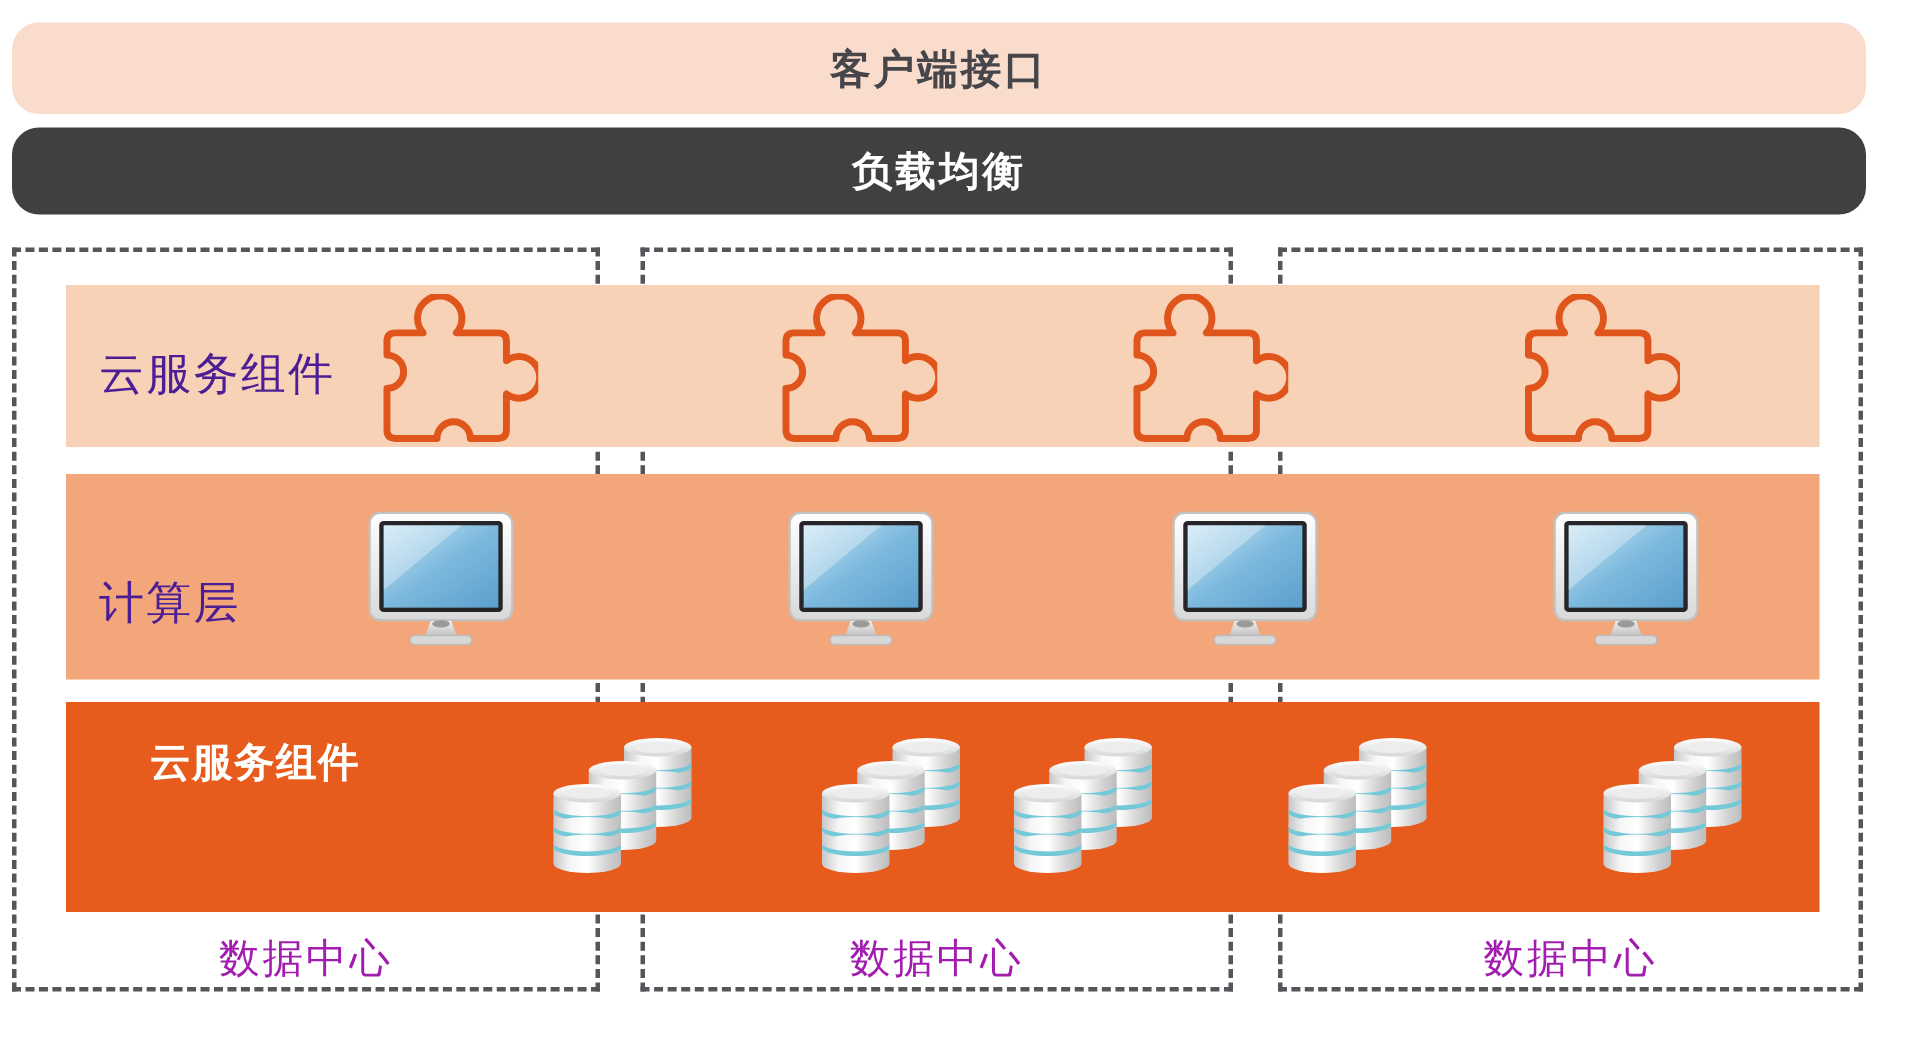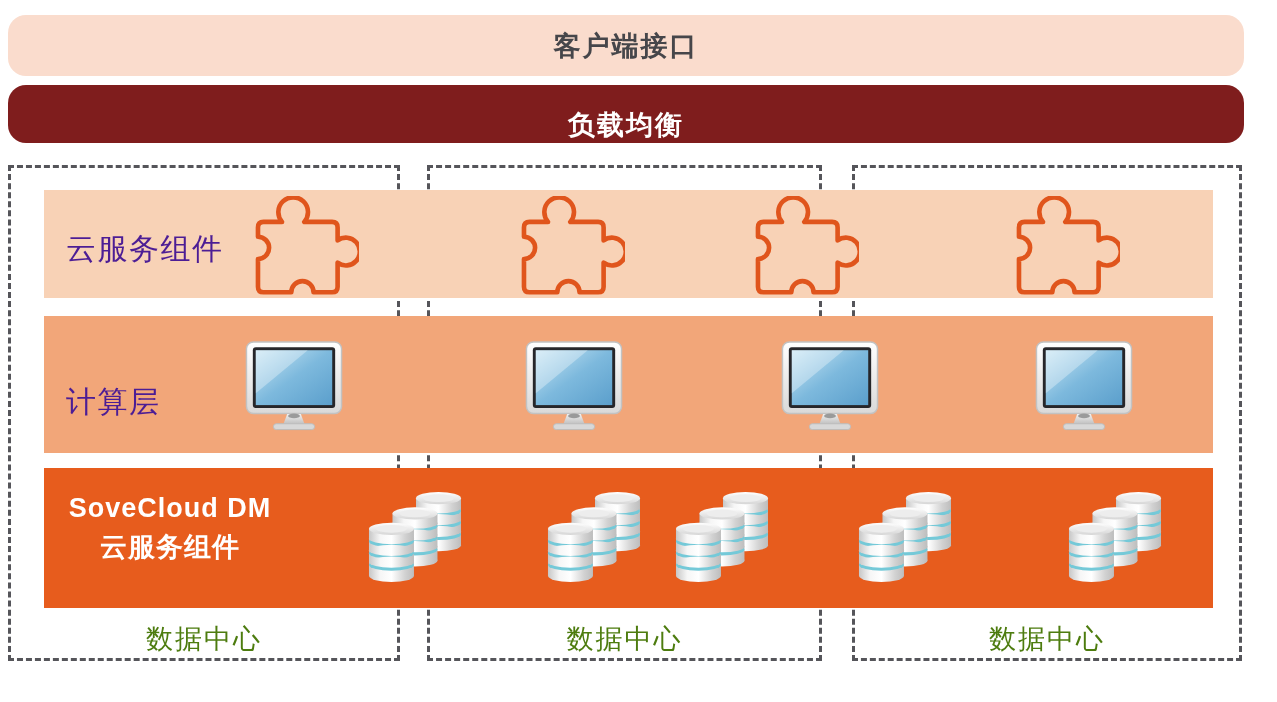--- a/index.html
+++ b/index.html
@@ -24,25 +24,24 @@
   }
   .client-band {
     top: 15px; height: 61px;
     background: #fadccd;
     color: #46464a;
     font-size: 27px;
     font-weight: 600;
   }
   .lb-band {
     top: 85px; height: 58px;
-    background: #7f1d1d;
+    background: #404040;
     color: #ffffff;
     font-size: 27px;
     font-weight: 600;
-    align-items: flex-end;
   }
   .dc-box {
     position: absolute;
     top: 165px;
     height: 496px;
     border: 3px dashed #55555a;
     box-sizing: border-box;
     z-index: 1;
     background: transparent;
   }
@@ -77,21 +76,21 @@
     font-size: 27px;
     font-weight: 600;
     line-height: 39px;
     text-align: center;
     letter-spacing: 1px;
   }
   .dc-label {
     position: absolute;
     top: 621px;
     z-index: 2;
-    color: #4d7c0f;
+    color: #a21caf;
     font-size: 27px;
     letter-spacing: 2px;
     text-align: center;
   }
   .dc-label.l1 { left: 8px;   width: 392px; }
   .dc-label.l2 { left: 427px; width: 395px; }
   .dc-label.l3 { left: 852px; width: 390px; }
   .icon { position: absolute; z-index: 3; }
   .hidden-defs { position: absolute; width: 0; height: 0; overflow: hidden; }
 </style>
@@ -176,21 +175,20 @@
   <div class="dc-box b2"></div>
   <div class="dc-box b3"></div>
 
   <div class="layer cloud-layer"></div>
   <div class="layer compute-layer"></div>
   <div class="layer storage-layer"></div>
 
   <div class="layer-label cloud-label">云服务组件</div>
   <div class="layer-label compute-label">计算层</div>
   <div class="storage-label">
-    <div>SoveCloud DM</div>
     <div>云服务组件</div>
   </div>
 
   <svg class="icon" style="left:244px; top:196px;" width="115" height="100">
       <use href="#puzzle-sym"></use>
     </svg>
   <svg class="icon" style="left:510px; top:196px;" width="115" height="100">
       <use href="#puzzle-sym"></use>
     </svg>
   <svg class="icon" style="left:744px; top:196px;" width="115" height="100">

